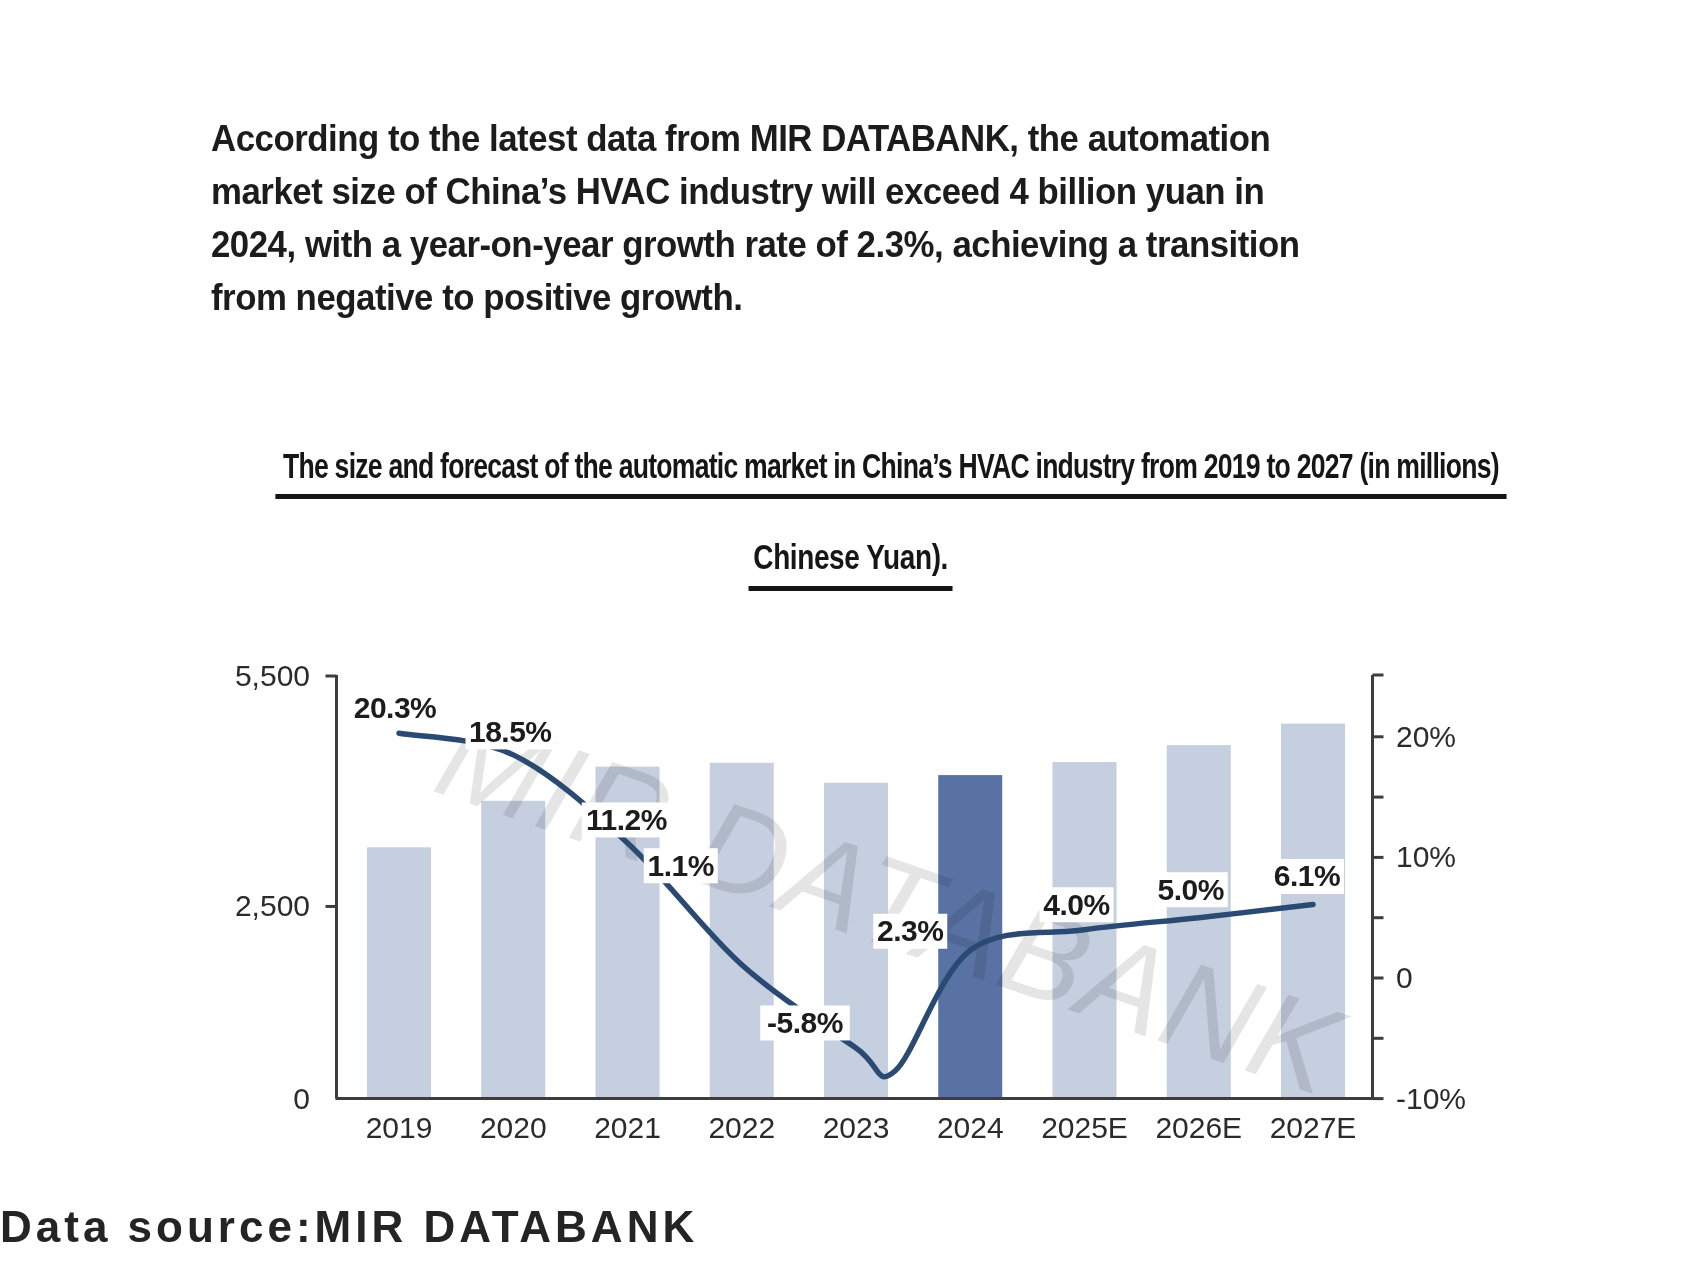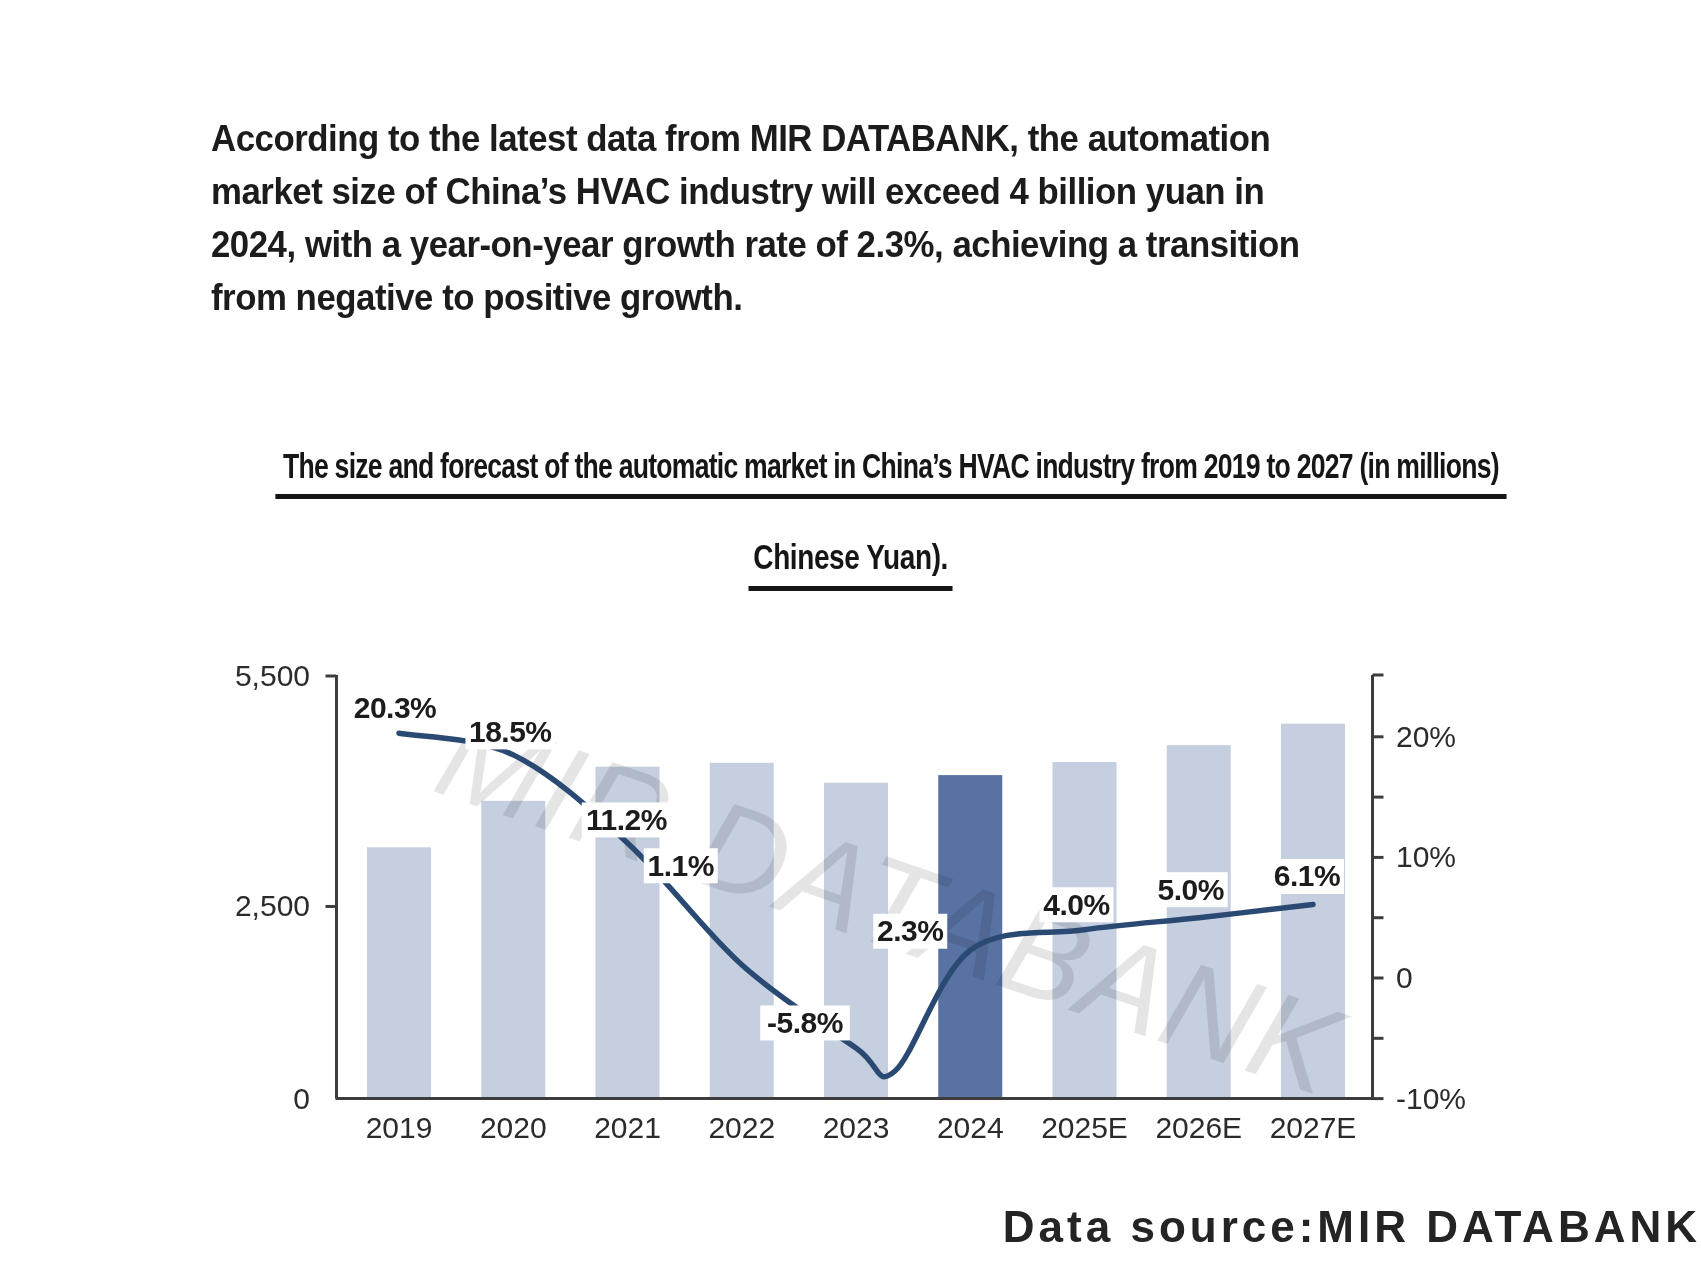--- a/index.html
+++ b/index.html
@@ -22,21 +22,21 @@
     border-bottom:5px solid #151515;padding:0 10px 8px 10px;
   }
   .title-line2{position:absolute;top:537px;left:0;width:1701px;text-align:center;}
   .title-line2 span{
     display:inline-block;white-space:nowrap;
     transform:scaleX(.8);transform-origin:center top;
     font-size:35px;font-weight:bold;letter-spacing:-.5px;color:#161616;
     border-bottom:5px solid #151515;padding:0 6px 9px 6px;
   }
   .datasource{
-    position:absolute;top:1202px;left:0;width:1701px;text-align:right;
+    position:absolute;top:1202px;left:0;width:1701px;text-align:left;
     font-size:44px;font-weight:bold;letter-spacing:4px;color:#242424;
   }
   #chart{position:absolute;left:0;top:0;}
 </style>
 </head>
 <body>
 
 <div>
 
   <div class="intro">

